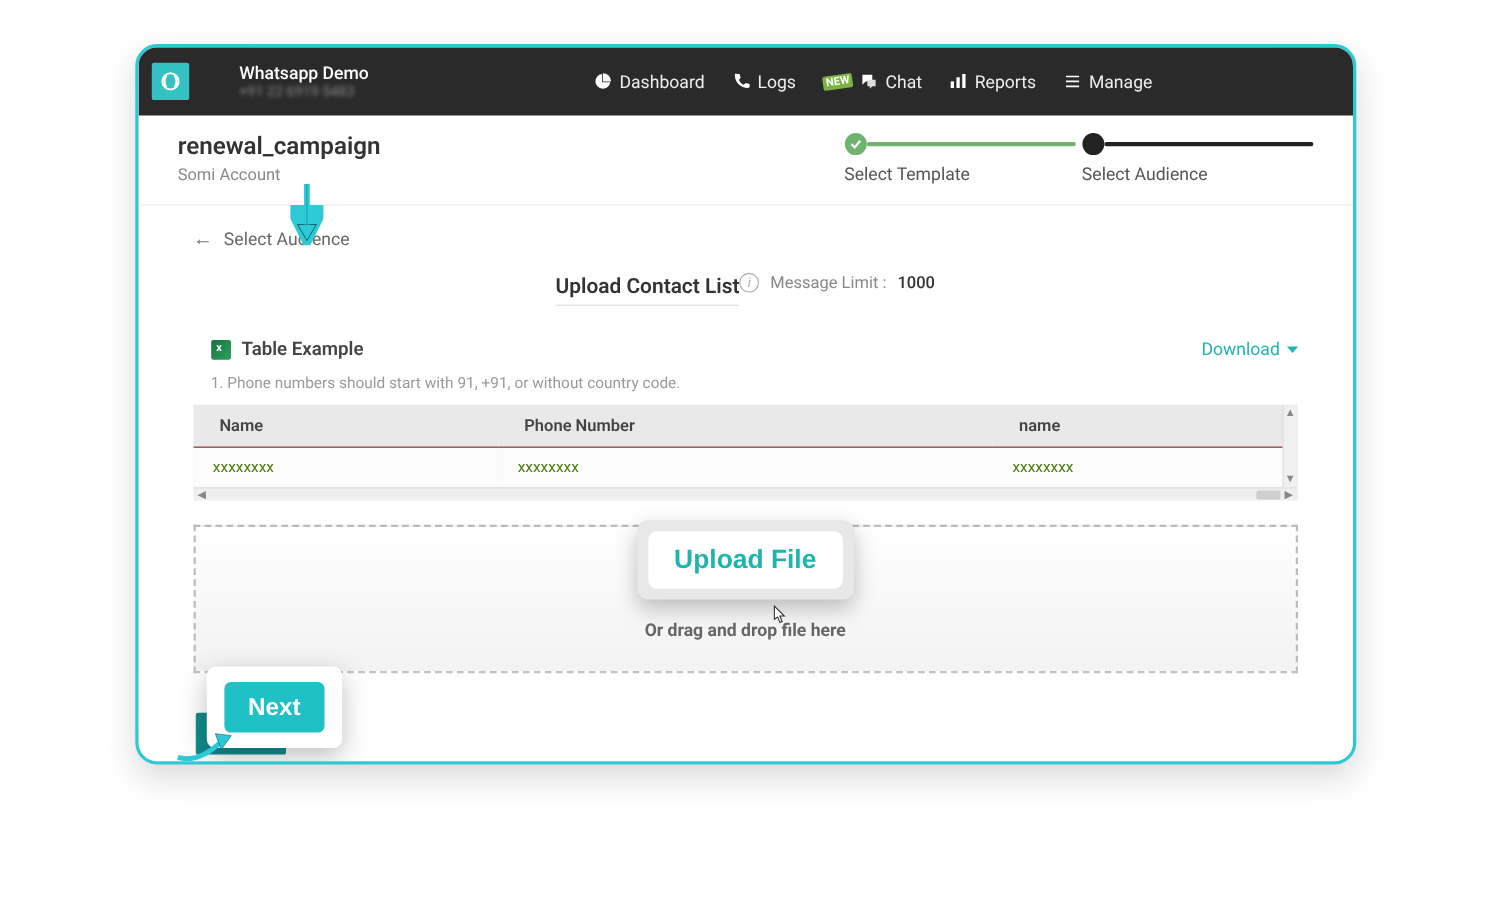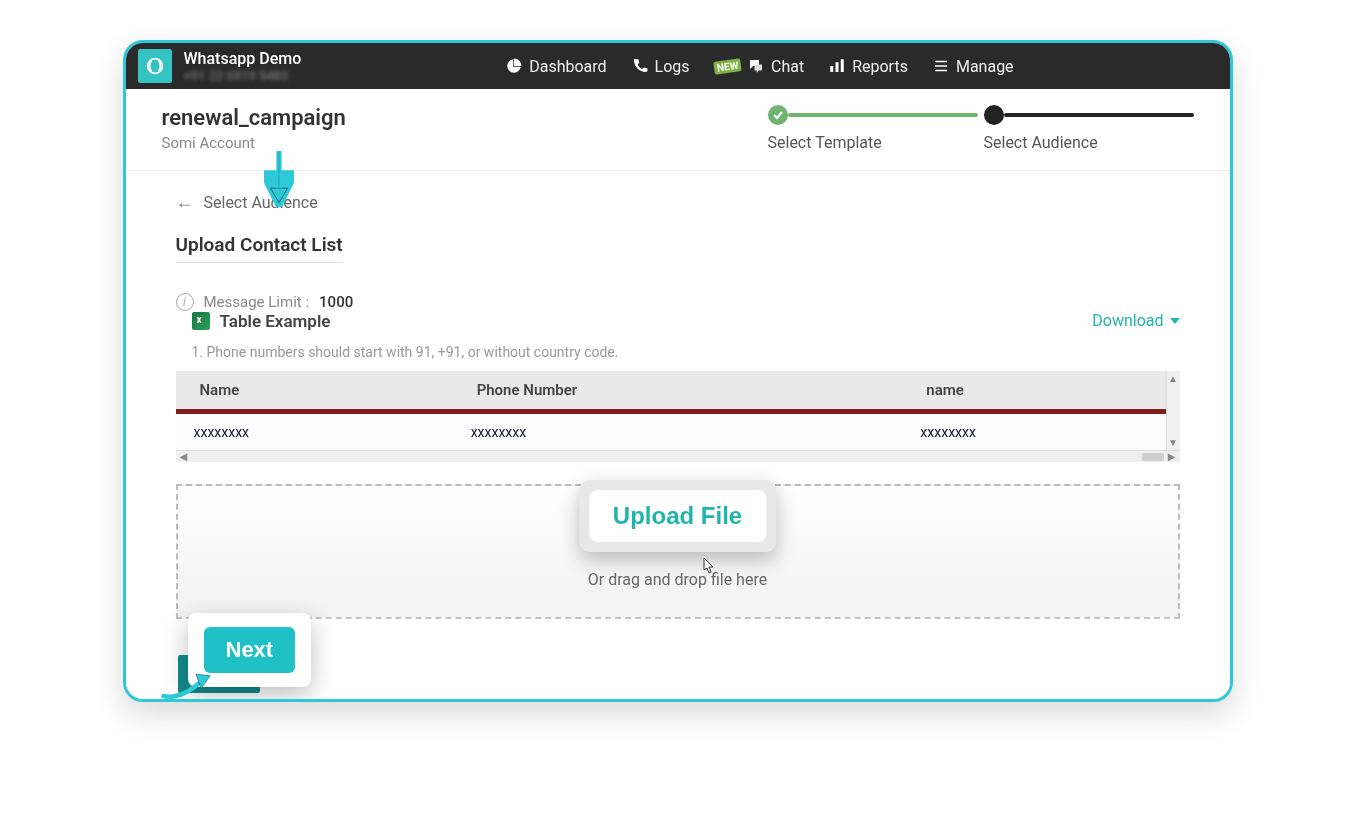--- a/index.html
+++ b/index.html
@@ -19,22 +19,23 @@
     box-shadow: 0 12px 30px rgba(0,0,0,0.15);
     background: #fff;
     position: relative;
   }
   
   .topnav {
     background: #2a2a2a;
     color: #fff;
     display: flex;
     align-items: center;
-    height: 46px;
+    height: 62px;
     padding: 0 12px;
+    gap: 34px;
   }
   .brand-icon {
     width: 34px; height: 34px;
     background: #34c2c2;
     border-radius: 2px;
     display: flex; align-items: center; justify-content: center;
     margin-right: 12px;
   }
   .brand-icon svg { width: 22px; height: 22px; }
   .brand-text { display:flex; flex-direction:column; line-height:1.2; }
@@ -106,22 +107,22 @@
   .expected-lbl { margin-top:30px; font-size:15px; color:#888; font-weight:500; }
   .ex-table-wrap { position:relative; margin-top:8px; }
   .ex-table {
     width:100%; border-collapse:collapse; background:#f4f4f4;
   }
   .ex-table th {
     background:#e9e9e9; color:#444; font-weight:600; text-align:left;
     padding:10px 24px; font-size:15px;margin-left:25px;
   }
   .ex-table td {
-    background:#fcfcfc; color:#0f172a; padding:10px 18px; font-size:14px;
-    border-top:5px solid #7f1d1d;
+    background:#fcfcfc; color:#4d7c0f; padding:10px 18px; font-size:14px;
+    border-top:1px solid #7f1d1d;
   }
   .scroll-track-v {
     position:absolute; right:0; top:0; bottom:12px; width:14px;
     background:#f0f0f0; border-left:1px solid #ddd;
     display:flex; flex-direction:column; justify-content:space-between; align-items:center;
     padding:2px 0;
   }
   .scroll-arrow { font-size:10px; color:#888; cursor:pointer; }
   .scroll-track-h {
     height:12px; background:#efefef; border-top:1px solid #ddd;
@@ -134,21 +135,21 @@
 
   
   .dropzone {
     margin-top:22px;
     border:2px dashed #bbb;
     height:135px;
     display:flex; flex-direction:column; align-items:center; justify-content:center;
     position:relative;
     background: linear-gradient(to bottom, #fff 0%, #f2f2f2 100%);
   }
-  .drag-text { color:#666; font-size:16px; margin-top:56px; }
+  .drag-text { color:#666; font-size:16px; margin-top:56px;font-weight:bold; }
 
   
   .upload-callout {
     position:absolute; top:-6px; left:50%; transform:translateX(-50%);
     background:#e8e8e8; padding:12px; border-radius:10px;
     box-shadow:0 8px 20px rgba(0,0,0,0.25);
   }
   .upload-btn {
     background:#fff; color:#1fb5ad; font-size:24px; font-weight:700;
     padding:10px 22px; border-radius:6px; border:none;
@@ -299,21 +300,21 @@
             </marker>
           </defs>
         <line x1="15" y1="5" x2="15" y2="52" stroke="#2ec9d6" stroke-width="5" marker-end="url(#ah1)"></line>
         <path d="M15 5 L15 50" stroke="#000" stroke-width="1" opacity="0"></path>
         <path d="M5 48 L15 65 L25 48 Z" fill="#2ec9d6" stroke="#0a5a60" stroke-width="1"></path>
         <line x1="15" y1="5" x2="15" y2="48" stroke="#2ec9d6" stroke-width="6"></line>
         <line x1="15" y1="5" x2="15" y2="48" stroke="#0a5a60" stroke-width="1" opacity="0.4"></line>
       </svg>
     </div>
 
-    <div style="display:flex; justify-content:flex-end; align-items:flex-start;flex-direction:column;">
+    <div style="display:flex; justify-content:center; align-items:flex-start;">
       <div class="section-title">Upload Contact List</div>
       <div class="limit-row">
         <span class="limit-info-icon">i</span>
         <span>Message Limit :</span>
         <span class="limit-val">1000</span>
       </div>
     </div>
 
     <div style="display:flex; justify-content:space-between; align-items:flex-start;margin-left:16px;">
       <div>

